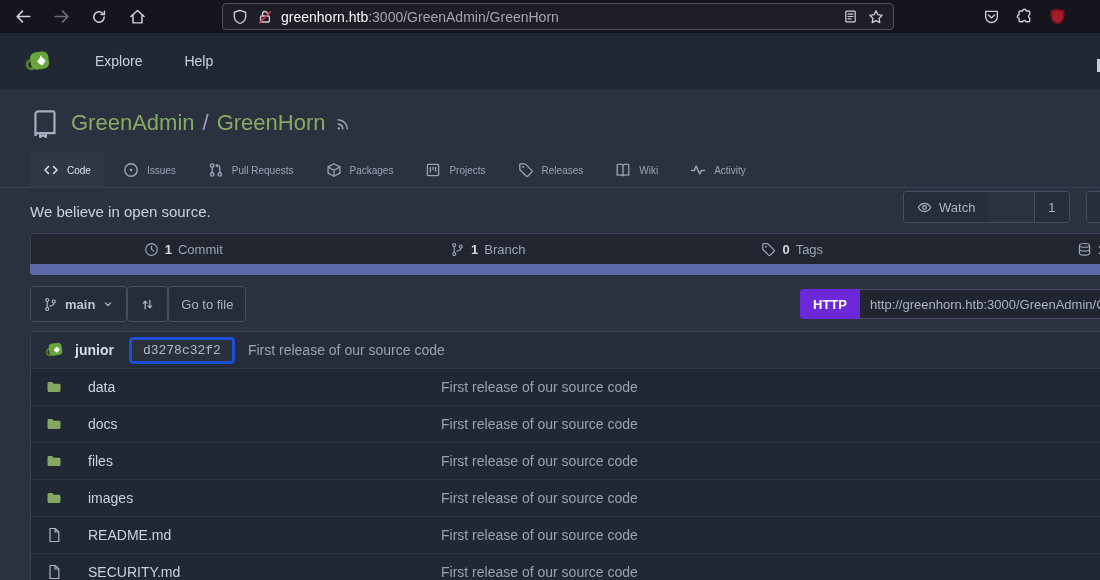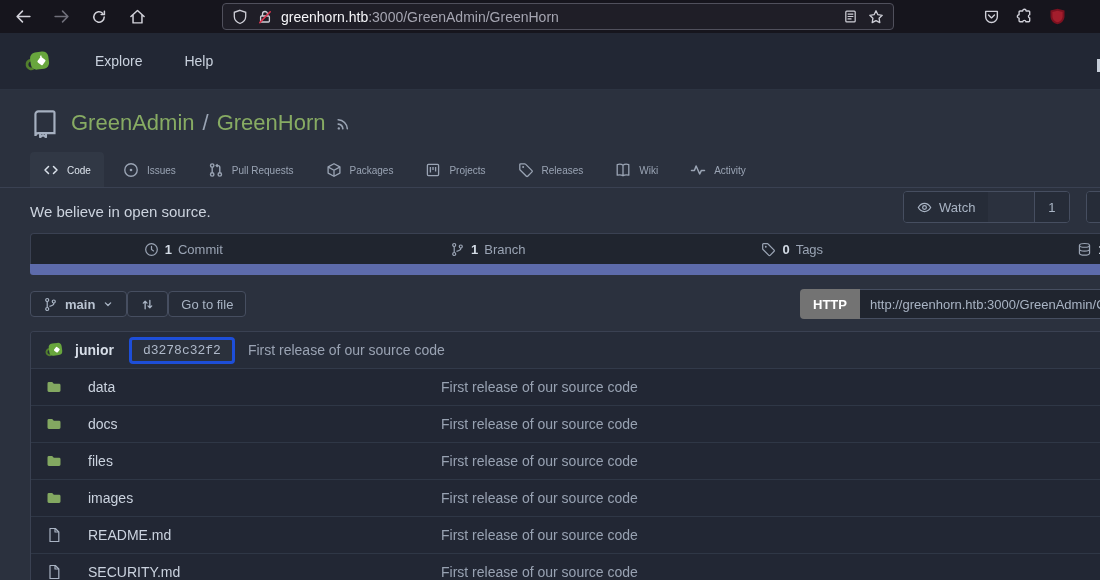--- a/index.html
+++ b/index.html
@@ -41,25 +41,25 @@
   .tab.active { background:#313845; border-radius:4px 4px 0 0; color:#dce3ec; }
 
   .description { padding:15px 30px 13px; color:#ccd3de; font-size:15px; }
 
   .stats { margin-left:30px; width:1220px; height:31px; background:#20252f; border:1px solid #3a4152; border-bottom:none; border-radius:4px 4px 0 0; display:flex; }
   .stat { flex:1; display:flex; align-items:center; justify-content:center; gap:6px; font-size:13px; color:#9aa4b4; cursor:pointer; }
   .stat .num { color:#d3dbe5; font-weight:bold; }
   .langbar { margin-left:30px; width:1220px; height:11px; background:#5d6bab; border-radius:0 0 3px 3px; cursor:pointer; }
 
   .controls { position:relative; margin:14px 0 12px 30px; height:30px; width:1220px; display:flex; align-items:center; }
-  .cbtn { display:inline-flex; align-items:center; gap:7px; height:26px; padding:0 12px; background:#262c38; border:1px solid #464e60; border-radius:4px; color:#a9b4c4; font-size:13px; cursor:pointer;justify-content:center; }
+  .cbtn { display:inline-flex; align-items:center; gap:7px; height:36px; padding:0 12px; background:#262c38; border:1px solid #464e60; border-radius:4px; color:#a9b4c4; font-size:13px; cursor:pointer;justify-content:center; }
   .cbtn b { color:#bac4d2; font-weight:bold; }
   .cbtn + .cbtn { }
   .clone { position:absolute; left:770px; top:0; display:flex; }
-  .http-btn { height:30px; padding:0 13px; background:#737373; color:#ffffff; font-size:13px; font-weight:bold; display:flex; align-items:center; border-radius:4px 0 0 4px; cursor:pointer; }
+  .http-btn { height:30px; padding:0 13px; background:#6d28d9; color:#ffffff; font-size:13px; font-weight:bold; display:flex; align-items:center; border-radius:4px 0 0 4px; cursor:pointer; }
   .clone-input { height:30px; width:372px; background:#20252f; border:1px solid #464e60; border-left:none; color:#a9b4c4; font-size:13px; padding:0 10px; font-family:"Liberation Sans",sans-serif; outline:none; }
 
   .filestable { margin-left:30px; width:1220px; border:1px solid #3a4152; border-bottom:none; border-radius:4px 4px 0 0; overflow:hidden; }
   .commit-row { height:37px; background:#262c39; display:flex; align-items:center; padding:0 12px; border-bottom:1px solid #323a4a; }
   .commit-author { color:#d7dee8; font-size:14px; font-weight:bold; margin-left:10px; cursor:pointer; }
   .hash-chip { margin-left:15px; font-family:"Liberation Mono","DejaVu Sans Mono",monospace; font-size:13px; color:#aeb8c8; background:#2b313c; border:3px solid #1d4ed8; border-radius:4px; padding:3px 11px; cursor:pointer; }
   .commit-msg { margin-left:13px; color:#9aa3b3; font-size:14px; cursor:pointer; }
   .file-row { height:37px; background:#222734; display:flex; align-items:center; padding:0 15px; border-bottom:1px solid #2f3746; position:relative; cursor:pointer; }
   .file-name { margin-left:26px; color:#cbd3df; font-size:14px; }
   .file-msg { position:absolute; left:410px; color:#98a2b2; font-size:14px; }

